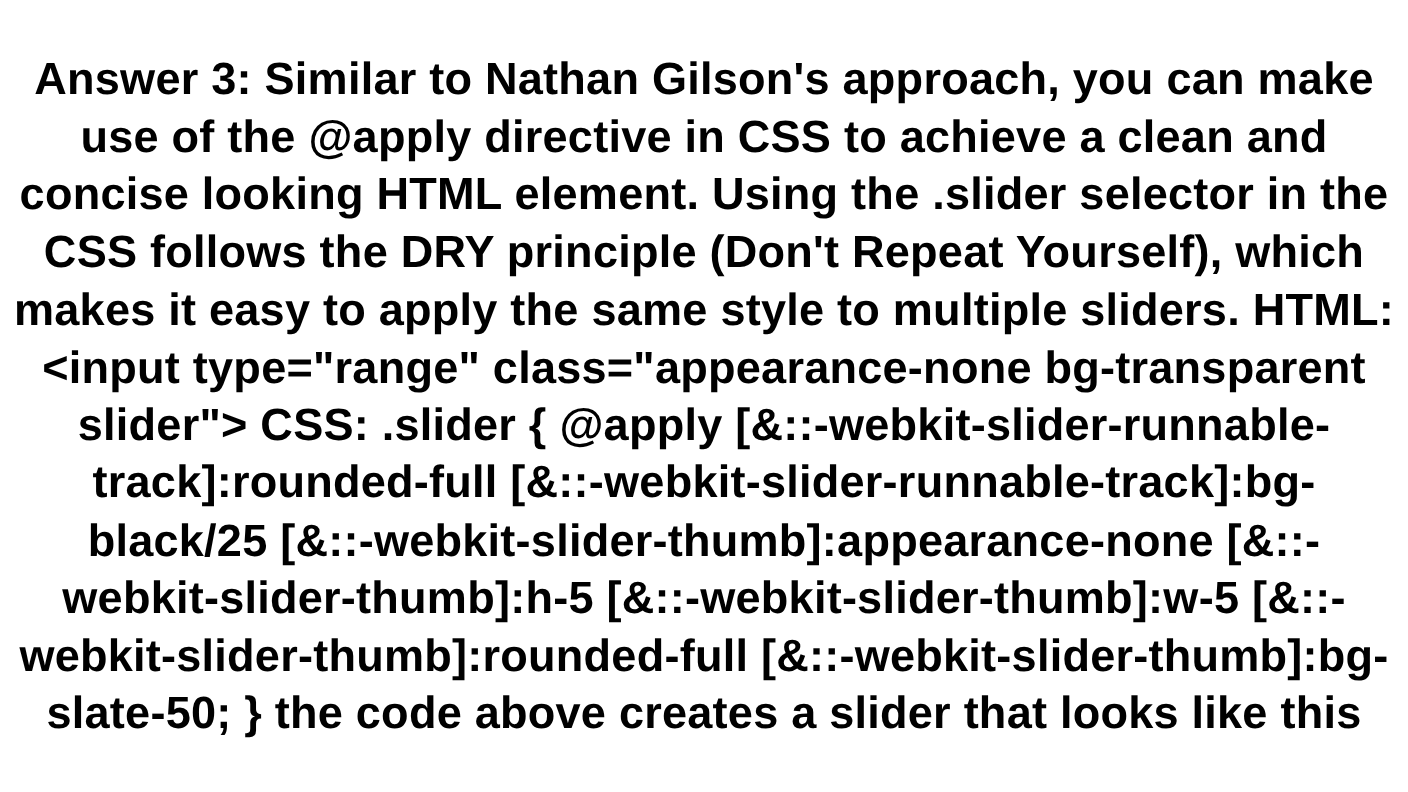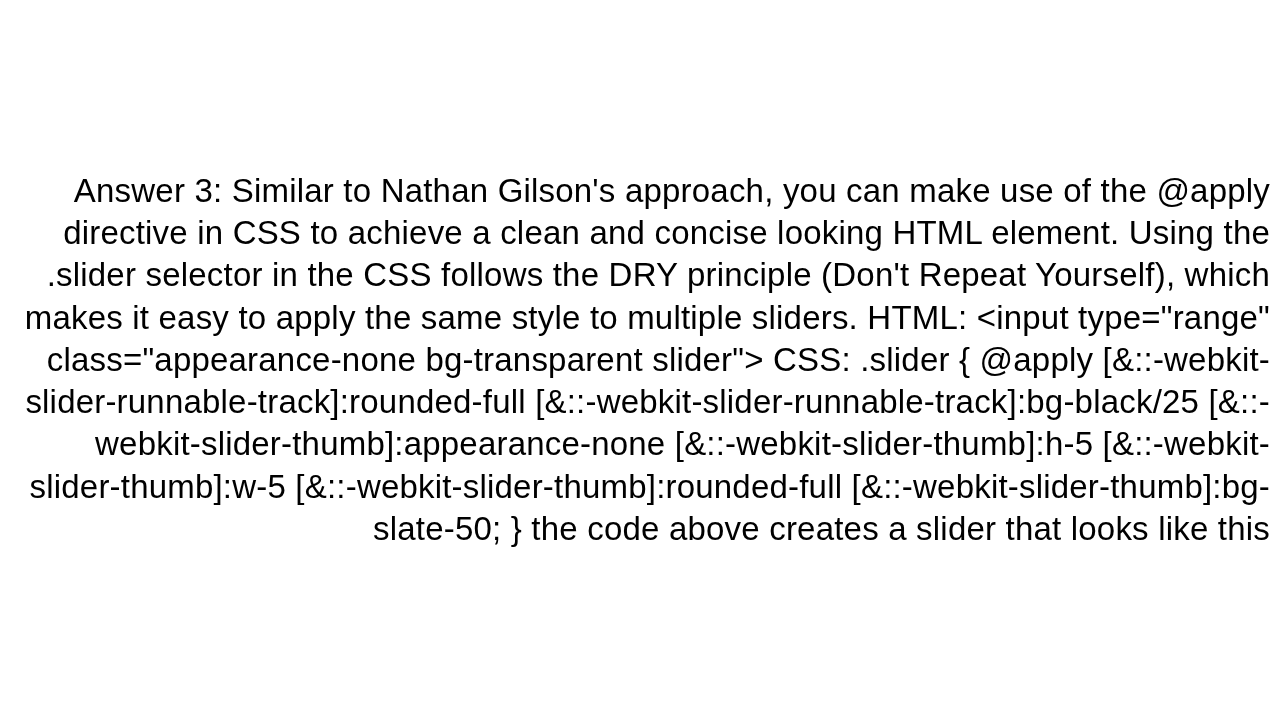--- a/index.html
+++ b/index.html
@@ -12,24 +12,24 @@
       height: 720px;
       background: #ffffff;
       font-family: Arial, Helvetica, sans-serif;
       display: flex;
       align-items: center;
       justify-content: center;
       overflow: hidden;
     }
     .content {
       width: 1260px;
-      text-align: right;
-      font-size: 33px;
+      text-align: center;
+      font-size: 41px;
       line-height: 1.28;
       color: #000000;
-      font-weight: 400;
+      font-weight: 700;
       letter-spacing: 0.2px;
     }
   </style>
 </head>
 <body>
 
 <div class="content">Answer 3: Similar to Nathan Gilson's approach, you can make use of the @apply directive in CSS to achieve a clean and concise looking HTML element. Using the .slider selector in the CSS follows the DRY principle (Don't Repeat Yourself), which makes it easy to apply the same style to multiple sliders. HTML: &lt;input type="range"      class="appearance-none bg-transparent slider"&gt;  CSS: .slider {   @apply    [&amp;::-webkit-slider-runnable-track]:rounded-full    [&amp;::-webkit-slider-runnable-track]:bg-black/25    [&amp;::-webkit-slider-thumb]:appearance-none    [&amp;::-webkit-slider-thumb]:h-5    [&amp;::-webkit-slider-thumb]:w-5    [&amp;::-webkit-slider-thumb]:rounded-full    [&amp;::-webkit-slider-thumb]:bg-slate-50; }  the code above creates a slider that looks like this</div>
 
 </body></html>

